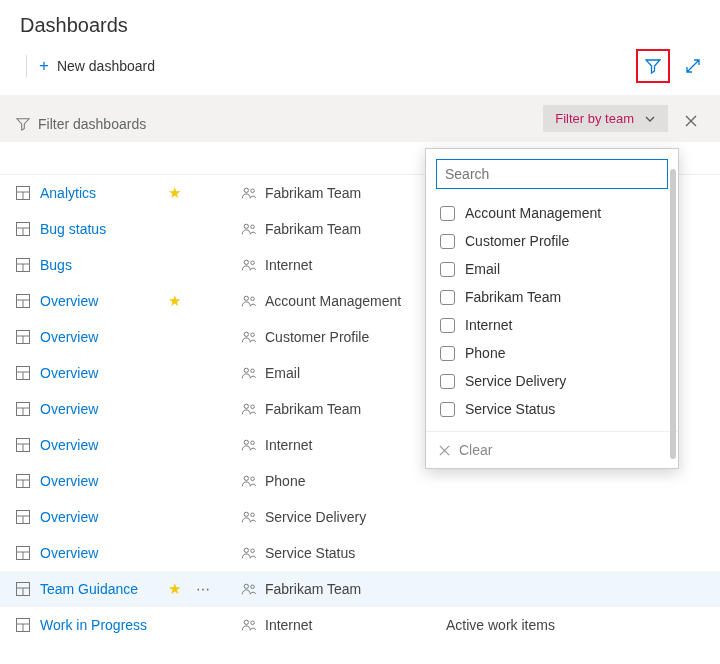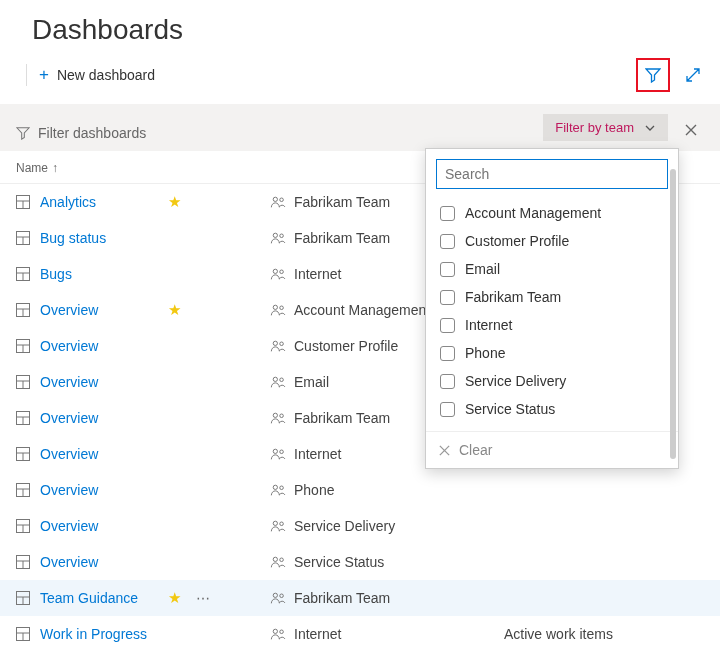--- a/index.html
+++ b/index.html
@@ -8,25 +8,24 @@
     font-family: 'Segoe UI', Tahoma, sans-serif;
     font-size: 13px;
     color: #323130;
     background: #fff;
     width: 720px;
     height: 664px;
     overflow: hidden;
     position: relative;
   }
   .page-title {
-    font-size: 28px;
+    font-size: 20px;
     font-weight: 400;
     padding: 14px 20px 6px 20px;
     color: #333;
-    margin-left: 12px;
   }
   .toolbar {
     display: flex;
     align-items: center;
     padding: 6px 14px 12px 14px;
   }
   .tabs { display: flex; align-items: center; }
   .tab {
     padding: 6px 10px;
     font-size: 14px;
@@ -113,21 +112,20 @@
   .col-name { width: 225px; display: flex; align-items: center; gap: 4px; }
   .col-team { width: 205px; }
   .col-desc { flex: 1; }
   .rows { }
   .row {
     display: flex;
     align-items: center;
     padding: 8px 16px;
     font-size: 14px;
     min-height: 36px;
-    gap: 29px;
   }
   .row.selected { background: #eff6fc; }
   .cell-name {
     width: 225px;
     display: flex;
     align-items: center;
     gap: 10px;
     position: relative;
   }
   .dash-icon {
@@ -259,24 +257,20 @@
     </svg>
   </div>
   <div class="close-x">
     <svg width="14" height="14" viewBox="0 0 14 14">
       <path d="M2 2 L12 12 M12 2 L2 12" stroke="#666" stroke-width="1.4"></path>
     </svg>
   </div>
 </div>
 
 <div class="col-headers">
-  <div class="col-name">
-    <span>Name</span>
-    <span>↑</span>
-  </div>
   <div class="col-desc" style="visibility:hidden">Description</div>
 </div>
 
 <div class="rows" id="rows">
     <div class="row">
       <div class="cell-name">
         <span class="dash-icon">
           <svg width="14" height="14" viewBox="0 0 14 14">
             <rect x="0.5" y="0.5" width="13" height="13" fill="none" stroke="#777"></rect>
             <line x1="0.5" y1="6" x2="13.5" y2="6" stroke="#777"></line>

